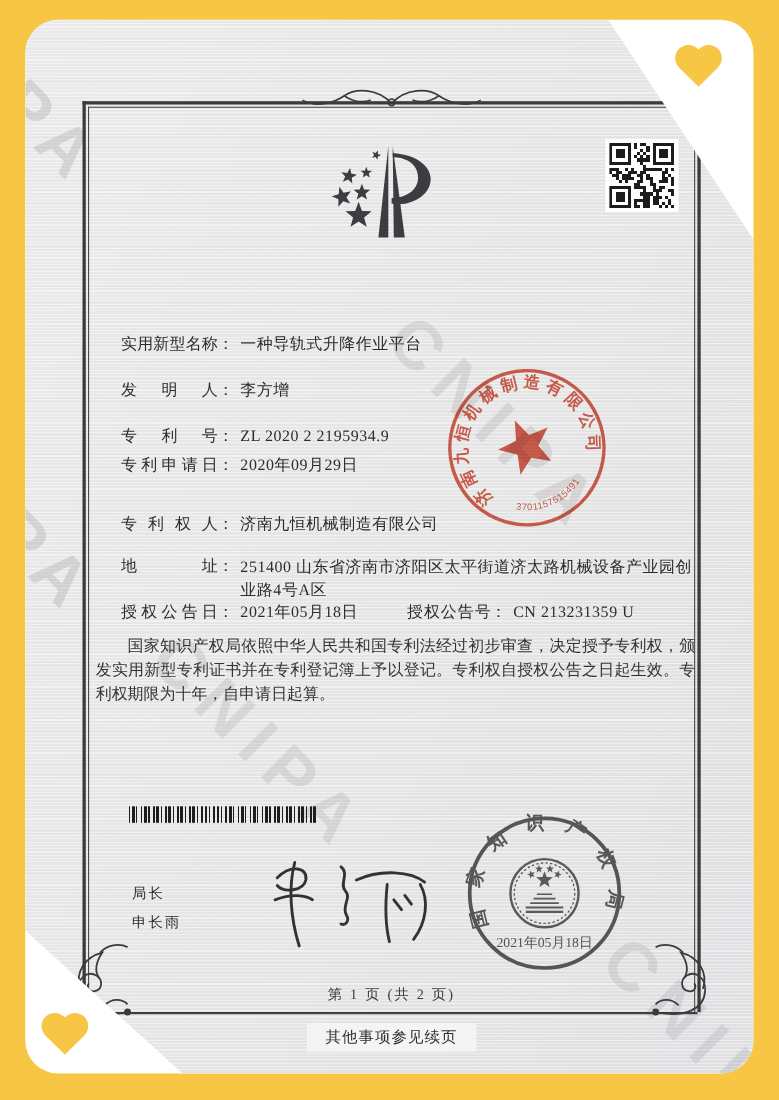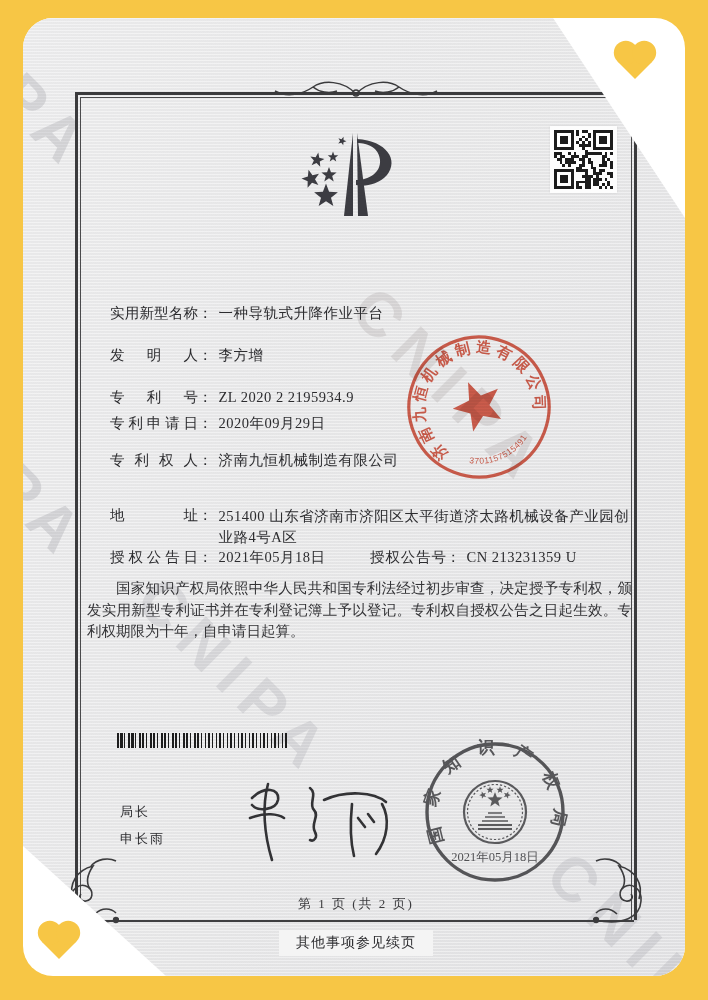--- a/index.html
+++ b/index.html
@@ -330,21 +330,21 @@
         <div class="frow" style="top:92px;">
           <span class="flabel">专利号</span>
             <span class="fcolon">：</span>
           <span class="fvalue">ZL 2020 2 2195934.9</span>
         </div>
         <div class="frow" style="top:118px;justify-content:space-between;">
           <span class="flabel">专利申请日</span>
             <span class="fcolon">：</span>
           <span class="fvalue">2020年09月29日</span>
         </div>
-        <div class="frow" style="top:155px;">
+        <div class="frow" style="top:172px;">
           <span class="flabel">专利权人</span>
             <span class="fcolon">：</span>
           <span class="fvalue">济南九恒机械制造有限公司</span>
         </div>
         <div class="frow addr" style="top:210px;">
           <span class="flabel">地址</span>
             <span class="fcolon">：</span>
           <span class="fvalue">251400 山东省济南市济阳区太平街道济太路机械设备产业园创业路4号A区</span>
         </div>
         <div class="frow dual" style="top:252px;">

